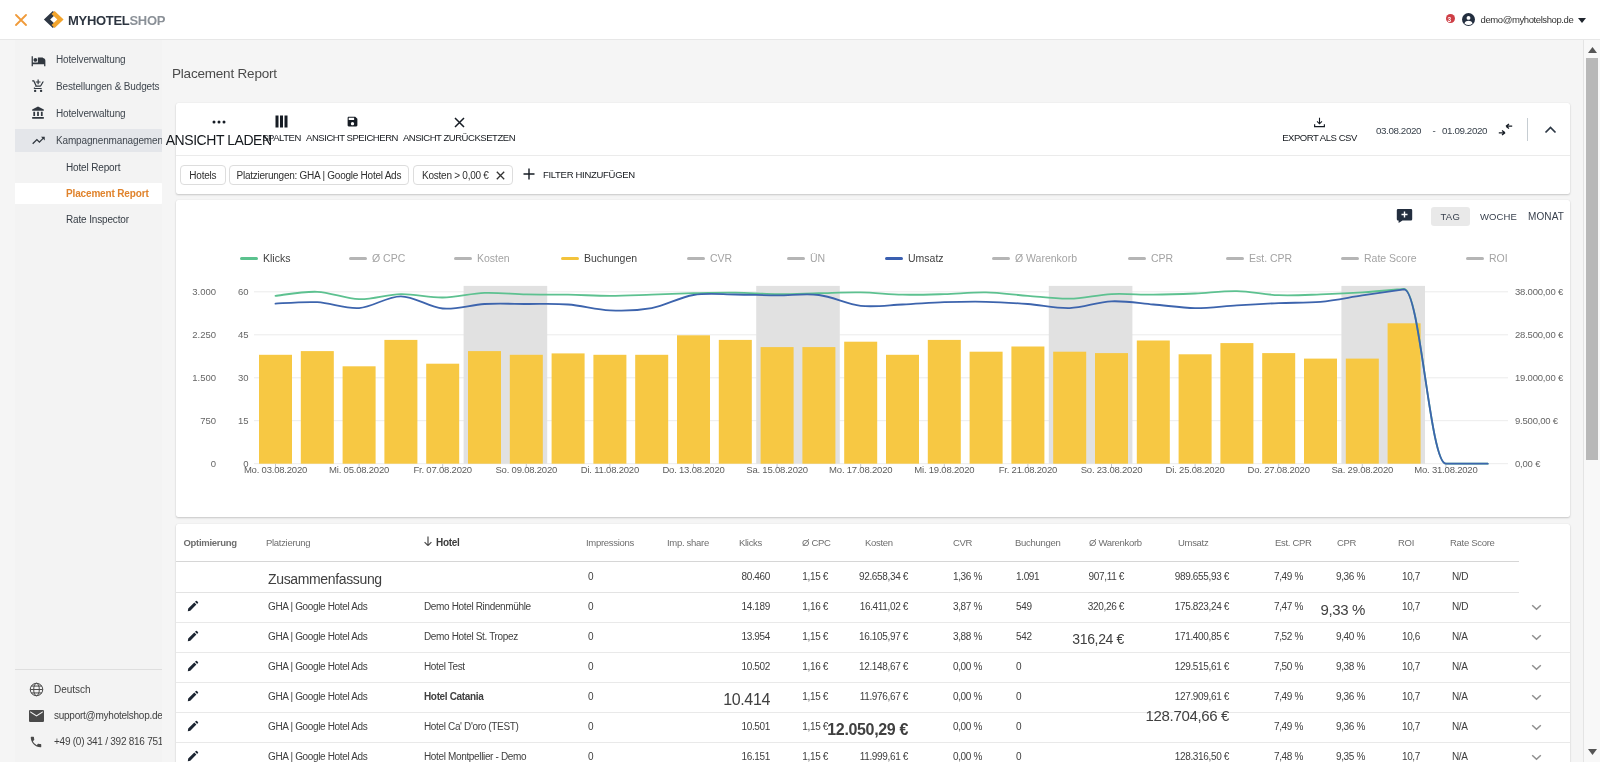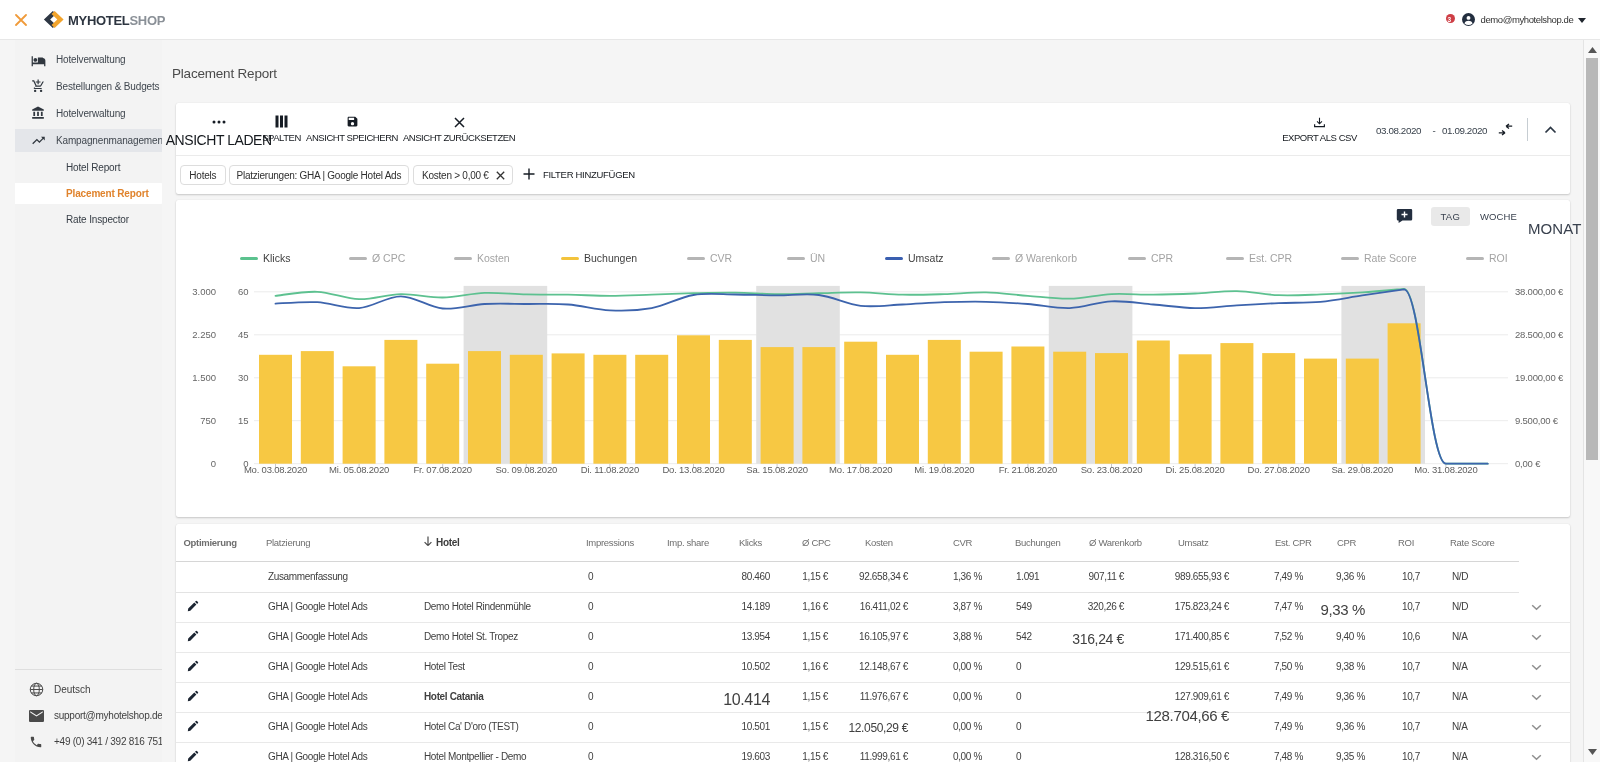--- a/index.html
+++ b/index.html
@@ -236,21 +236,21 @@
 <text x="1339" y="267.2" text-anchor="start" font-size="9.5" letter-spacing="-0.2" fill="#666">0,00 €</text>
 </svg>
 <div style="position:absolute;left:1220px;top:8px">
       <svg width="17" height="16" viewBox="0 0 17 16" style="display:block">
         <path d="M2 1 h13 a1.2 1.2 0 0 1 1.2 1.2 v9 a1.2 1.2 0 0 1 -1.2 1.2 H6.5 L2.6 15 V12.4 H2 A1.2 1.2 0 0 1 0.8 11.2 v-9 A1.2 1.2 0 0 1 2 1 Z" fill="#232e3f"></path>
         <path d="M8.5 3.5 v6 M5.5 6.5 h6" stroke="#fff" stroke-width="1.4"></path>
       </svg>
     </div>
 <div style="position:absolute;left:1254.6px;top:6.5px;width:39.4px;height:19px;background:#e9e9e9;border-radius:3px;text-align:center;line-height:19px;font-size:9.5px;letter-spacing:0.2px;color:#39414e">TAG</div>
 <span style="position:absolute;left:1304px;top:11px;font-size:9.5px;letter-spacing:0.1px;color:#39414e">WOCHE</span>
-<span style="position:absolute;left:1352px;top:20px;font-size:15px;letter-spacing:0.1px;color:#39414e">MONAT</span>
+<span style="position:absolute;left:1352px;top:11px;font-size:10px;letter-spacing:0.1px;color:#39414e">MONAT</span>
 <div style="position:absolute;left:64px;top:53.5px;height:10px">
       <span style="position:absolute;left:0;top:3.5px;width:18px;height:2.5px;border-radius:2px;background:#5bc28e"></span>
       <span style="position:absolute;left:23px;top:-2px;font-size:10.5px;color:#3f3f3f;white-space:nowrap">Klicks</span>
     </div>
 <div style="position:absolute;left:173px;top:53.5px;height:10px">
       <span style="position:absolute;left:0;top:3.5px;width:18px;height:2.5px;border-radius:2px;background:#b5b5b5"></span>
       <span style="position:absolute;left:23px;top:-2px;font-size:10.5px;color:#a3a3a3;white-space:nowrap">Ø CPC</span>
     </div>
 <div style="position:absolute;left:278px;top:53.5px;height:10px">
       <span style="position:absolute;left:0;top:3.5px;width:18px;height:2.5px;border-radius:2px;background:#b5b5b5"></span>
@@ -307,21 +307,21 @@
 <span style="position:absolute;left:689px;top:13px;font-size:9.5px;color:#6e6e6e;font-weight:normal;letter-spacing:-0.3px;white-space:nowrap">Kosten</span>
 <span style="position:absolute;left:777px;top:13px;font-size:9.5px;color:#6e6e6e;font-weight:normal;letter-spacing:-0.3px;white-space:nowrap">CVR</span>
 <span style="position:absolute;left:839px;top:13px;font-size:9.5px;color:#6e6e6e;font-weight:normal;letter-spacing:-0.3px;white-space:nowrap">Buchungen</span>
 <span style="position:absolute;left:913px;top:13px;font-size:9.5px;color:#6e6e6e;font-weight:normal;letter-spacing:-0.3px;white-space:nowrap">Ø Warenkorb</span>
 <span style="position:absolute;left:1002px;top:13px;font-size:9.5px;color:#6e6e6e;font-weight:normal;letter-spacing:-0.3px;white-space:nowrap">Umsatz</span>
 <span style="position:absolute;left:1099px;top:13px;font-size:9.5px;color:#6e6e6e;font-weight:normal;letter-spacing:-0.3px;white-space:nowrap">Est. CPR</span>
 <span style="position:absolute;left:1161px;top:13px;font-size:9.5px;color:#6e6e6e;font-weight:normal;letter-spacing:-0.3px;white-space:nowrap">CPR</span>
 <span style="position:absolute;left:1222px;top:13px;font-size:9.5px;color:#6e6e6e;font-weight:normal;letter-spacing:-0.3px;white-space:nowrap">ROI</span>
 <span style="position:absolute;left:1274px;top:13px;font-size:9.5px;color:#6e6e6e;font-weight:normal;letter-spacing:-0.3px;white-space:nowrap">Rate Score</span>
 <div style="position:absolute;left:0;top:37px;width:1343px;height:1px;background:#d6d6d6"></div>
-<span style="position:absolute;left:92px;top:47px;font-size:10px;color:#404040;font-weight:normal;letter-spacing:-0.35px;white-space:nowrap">Zusammenfassung</span>
+<span style="position:absolute;left:92px;top:47px;font-size:14px;color:#404040;font-weight:normal;letter-spacing:-0.35px;white-space:nowrap">Zusammenfassung</span>
     <span style="position:absolute;left:412px;top:47px;font-size:10px;color:#404040;font-weight:normal;letter-spacing:-0.35px;white-space:nowrap">0</span>
     <span style="position:absolute;right:800px;top:47px;font-size:10px;color:#404040;font-weight:normal;letter-spacing:-0.35px;white-space:nowrap">80.460</span>
     <span style="position:absolute;right:742px;top:47px;font-size:10px;color:#404040;font-weight:normal;letter-spacing:-0.35px;white-space:nowrap">1,15 €</span>
     <span style="position:absolute;right:662px;top:47px;font-size:10px;color:#404040;font-weight:normal;letter-spacing:-0.35px;white-space:nowrap">92.658,34 €</span>
     <span style="position:absolute;right:588px;top:47px;font-size:10px;color:#404040;font-weight:normal;letter-spacing:-0.35px;white-space:nowrap">1,36 %</span>
     <span style="position:absolute;left:840px;top:47px;font-size:10px;color:#404040;font-weight:normal;letter-spacing:-0.35px;white-space:nowrap">1.091</span>
     <span style="position:absolute;right:446px;top:47px;font-size:10px;color:#404040;font-weight:normal;letter-spacing:-0.35px;white-space:nowrap">907,11 €</span>
     <span style="position:absolute;right:341px;top:47px;font-size:10px;color:#404040;font-weight:normal;letter-spacing:-0.35px;white-space:nowrap">989.655,93 €</span>
     <span style="position:absolute;right:267px;top:47px;font-size:10px;color:#404040;font-weight:normal;letter-spacing:-0.35px;white-space:nowrap">7,49 %</span>
     <span style="position:absolute;right:205px;top:47px;font-size:10px;color:#404040;font-weight:normal;letter-spacing:-0.35px;white-space:nowrap">9,36 %</span>
@@ -411,39 +411,39 @@
     </svg>
     <div style="position:absolute;left:0;top:188px;width:1394px;height:1px;background:#e9e9e9"></div>
 <svg width="13" height="13" viewBox="0 0 13 13" style="position:absolute;left:10px;top:196px">
       <path d="M2.2 8.6 L8.3 2.5 L10.4 4.6 L4.3 10.7 L1.8 11.2 Z M9.0 1.8 L9.9 0.9 Q10.3 0.5 10.8 0.9 L12.0 2.1 Q12.4 2.6 12.0 3.0 L11.1 3.9 Z" fill="#1d2633"></path>
     </svg>
     <span style="position:absolute;left:92px;top:197px;font-size:10px;color:#404040;font-weight:normal;letter-spacing:-0.35px;white-space:nowrap">GHA | Google Hotel Ads</span>
     <span style="position:absolute;left:248px;top:197px;font-size:10px;color:#404040;font-weight:normal;letter-spacing:-0.35px;white-space:nowrap">Hotel Ca' D'oro (TEST)</span>
     <span style="position:absolute;left:412px;top:197px;font-size:10px;color:#404040;font-weight:normal;letter-spacing:-0.35px;white-space:nowrap">0</span>
     <span style="position:absolute;right:800px;top:197px;font-size:10px;color:#404040;font-weight:normal;letter-spacing:-0.35px;white-space:nowrap">10.501</span>
     <span style="position:absolute;right:742px;top:197px;font-size:10px;color:#404040;font-weight:normal;letter-spacing:-0.35px;white-space:nowrap">1,15 €</span>
-    <span style="position:absolute;right:662px;top:197px;font-size:12px;color:#404040;font-weight:normal;letter-spacing:-0.35px;white-space:nowrap">12.050,29 €</span>
+    <span style="position:absolute;right:662px;top:197px;font-size:16px;color:#404040;font-weight:bold;letter-spacing:-0.35px;white-space:nowrap">12.050,29 €</span>
     <span style="position:absolute;right:588px;top:197px;font-size:10px;color:#404040;font-weight:normal;letter-spacing:-0.35px;white-space:nowrap">0,00 %</span>
     <span style="position:absolute;left:840px;top:197px;font-size:10px;color:#404040;font-weight:normal;letter-spacing:-0.35px;white-space:nowrap">0</span>
     <span style="position:absolute;right:341px;top:183px;font-size:15px;color:#404040;font-weight:normal;letter-spacing:-0.35px;white-space:nowrap">128.704,66 €</span>
     <span style="position:absolute;right:267px;top:197px;font-size:10px;color:#404040;font-weight:normal;letter-spacing:-0.35px;white-space:nowrap">7,49 %</span>
     <span style="position:absolute;right:205px;top:197px;font-size:10px;color:#404040;font-weight:normal;letter-spacing:-0.35px;white-space:nowrap">9,36 %</span>
     <span style="position:absolute;right:150px;top:197px;font-size:10px;color:#404040;font-weight:normal;letter-spacing:-0.35px;white-space:nowrap">10,7</span>
     <span style="position:absolute;left:1276px;top:197px;font-size:10px;color:#404040;font-weight:normal;letter-spacing:-0.35px;white-space:nowrap">N/A</span>
     <svg width="11" height="7" viewBox="0 0 11 7" style="position:absolute;left:1355px;top:200px">
       <path d="M1.2 1.2 L5.5 5.3 L9.8 1.2" fill="none" stroke="#8f8f8f" stroke-width="1.5"></path>
     </svg>
     <div style="position:absolute;left:0;top:218px;width:1394px;height:1px;background:#e9e9e9"></div>
 <svg width="13" height="13" viewBox="0 0 13 13" style="position:absolute;left:10px;top:226px">
       <path d="M2.2 8.6 L8.3 2.5 L10.4 4.6 L4.3 10.7 L1.8 11.2 Z M9.0 1.8 L9.9 0.9 Q10.3 0.5 10.8 0.9 L12.0 2.1 Q12.4 2.6 12.0 3.0 L11.1 3.9 Z" fill="#1d2633"></path>
     </svg>
     <span style="position:absolute;left:92px;top:227px;font-size:10px;color:#404040;font-weight:normal;letter-spacing:-0.35px;white-space:nowrap">GHA | Google Hotel Ads</span>
     <span style="position:absolute;left:248px;top:227px;font-size:10px;color:#404040;font-weight:normal;letter-spacing:-0.35px;white-space:nowrap">Hotel Montpellier - Demo</span>
     <span style="position:absolute;left:412px;top:227px;font-size:10px;color:#404040;font-weight:normal;letter-spacing:-0.35px;white-space:nowrap">0</span>
-    <span style="position:absolute;right:800px;top:227px;font-size:10px;color:#404040;font-weight:normal;letter-spacing:-0.35px;white-space:nowrap">19.603</span>
+    <span style="position:absolute;right:800px;top:227px;font-size:10px;color:#404040;font-weight:normal;letter-spacing:-0.35px;white-space:nowrap">16.151</span>
     <span style="position:absolute;right:742px;top:227px;font-size:10px;color:#404040;font-weight:normal;letter-spacing:-0.35px;white-space:nowrap">1,15 €</span>
     <span style="position:absolute;right:662px;top:227px;font-size:10px;color:#404040;font-weight:normal;letter-spacing:-0.35px;white-space:nowrap">11.999,61 €</span>
     <span style="position:absolute;right:588px;top:227px;font-size:10px;color:#404040;font-weight:normal;letter-spacing:-0.35px;white-space:nowrap">0,00 %</span>
     <span style="position:absolute;left:840px;top:227px;font-size:10px;color:#404040;font-weight:normal;letter-spacing:-0.35px;white-space:nowrap">0</span>
     <span style="position:absolute;right:341px;top:227px;font-size:10px;color:#404040;font-weight:normal;letter-spacing:-0.35px;white-space:nowrap">128.316,50 €</span>
     <span style="position:absolute;right:267px;top:227px;font-size:10px;color:#404040;font-weight:normal;letter-spacing:-0.35px;white-space:nowrap">7,48 %</span>
     <span style="position:absolute;right:205px;top:227px;font-size:10px;color:#404040;font-weight:normal;letter-spacing:-0.35px;white-space:nowrap">9,35 %</span>
     <span style="position:absolute;right:150px;top:227px;font-size:10px;color:#404040;font-weight:normal;letter-spacing:-0.35px;white-space:nowrap">10,7</span>
     <span style="position:absolute;left:1276px;top:227px;font-size:10px;color:#404040;font-weight:normal;letter-spacing:-0.35px;white-space:nowrap">N/A</span>
     <svg width="11" height="7" viewBox="0 0 11 7" style="position:absolute;left:1355px;top:230px">

